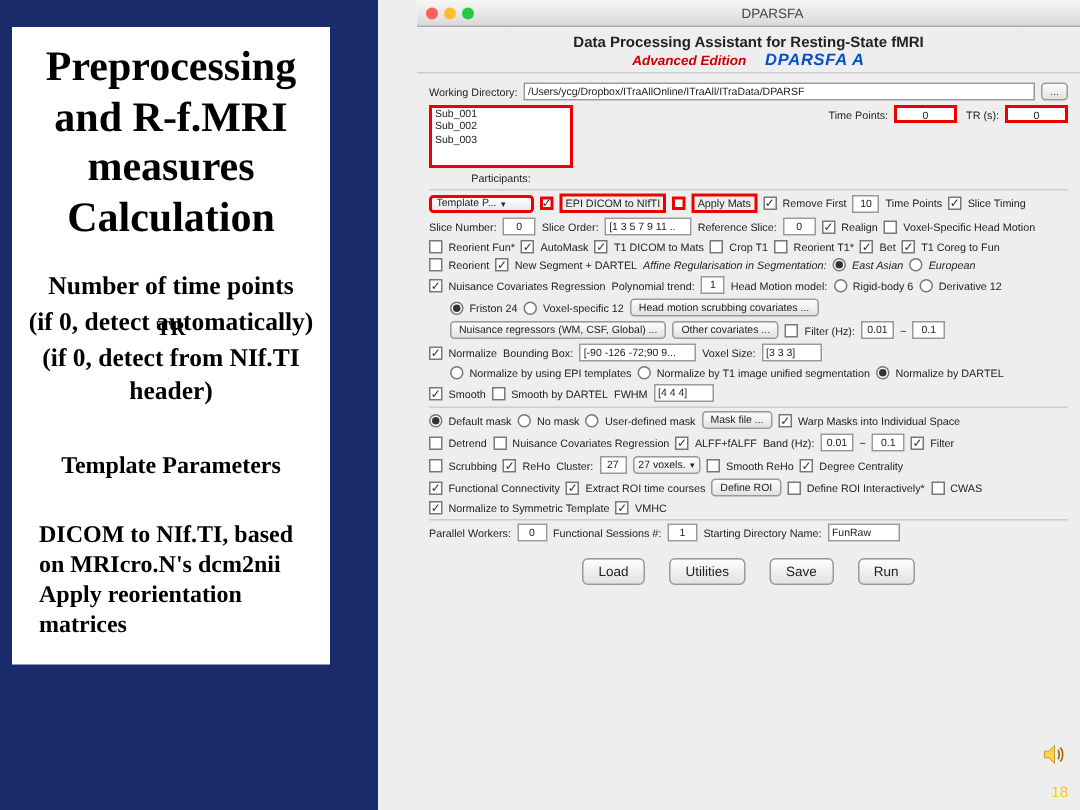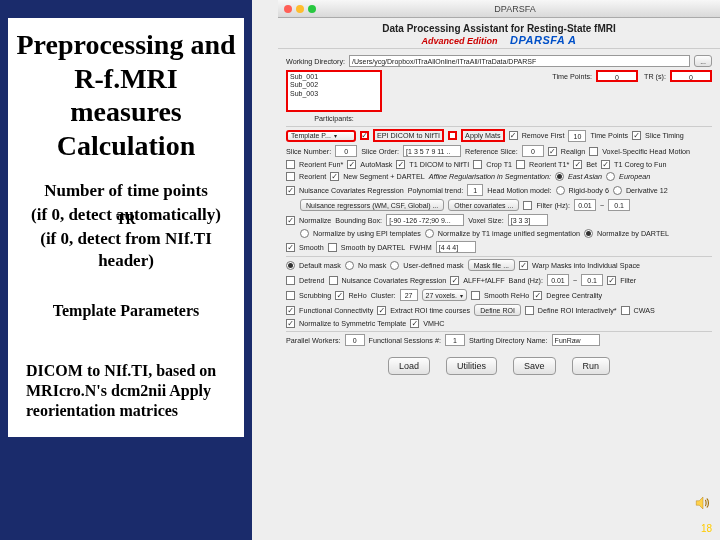--- a/index.html
+++ b/index.html
@@ -1,24 +1,24 @@
 <!DOCTYPE html>
 <html><head>
 <meta charset="utf-8">
 <style>
   * { box-sizing: border-box; margin: 0; padding: 0; }
   body { width: 720px; height: 540px; font-family: "Times New Roman", serif; overflow: hidden; }
   .slide { width: 720px; height: 540px; position: relative; background: #1a2b6b; }
-  .left-panel { position: absolute; left: 8px; top: 18px; width: 236px; background: #fff; padding: 10px 8px 16px 8px; }
+  .left-panel { position: absolute; left: 8px; top: 18px; width: 212px; background: #fff; padding: 10px 8px 16px 8px; }
   .left-panel h1 { font-size: 28px; font-weight: bold; text-align: center; line-height: 1.2; margin-bottom: 18px; }
   .left-panel p { font-size: 17px; font-weight: bold; text-align: center; line-height: 1.25; font-family: Liberation Serif, serif; }
   .left-panel .tp { margin-bottom: 2px; }
   .left-panel .tr-line { font-size: 14px; font-weight: bold; text-align: center; }
   .left-panel .tmpl { margin-top: 30px; font-size: 16px; }
-  .left-panel .dicom { margin-top: 40px; font-size: 16px; text-align: left; padding-left: 10px; }
+  .left-panel .dicom { margin-top: 26px; font-size: 16px; text-align: left; padding-left: 10px; }
 
   .app { position: absolute; left: 252px; top: 0; width: 468px; height: 540px; background: #eee; font-family: "Lucida Grande","Helvetica Neue",Arial,sans-serif; font-size: 7.2px; color: #222; padding-left: 26px; }
   .titlebar { height: 18px; background: linear-gradient(#f7f7f7,#d9d9d9); border-bottom: 1px solid #aaa; display: flex; align-items: center; padding: 0 6px; }
   .tb-dots { display: flex; gap: 4px; }
   .tb-dot { width: 8px; height: 8px; border-radius: 50%; }
   .tb-red { background: #ff5f57; } .tb-yel { background: #ffbd2e; } .tb-grn { background: #28c840; }
   .tb-title { flex: 1; text-align: center; font-size: 9px; color: #444; }
   .header { text-align: center; padding: 5px 0 0 0; }
   .header .h1 { font-size: 10px; font-weight: bold; }
   .header .h2 { font-size: 9px; }
@@ -138,21 +138,21 @@
         <span class="cb"></span>
           <span class="lbl">Voxel-Specific Head Motion</span>
       </div>
 
       <div class="row">
         <span class="cb"></span>
           <span class="lbl">Reorient Fun*</span>
         <span class="cb ck"></span>
           <span class="lbl">AutoMask</span>
         <span class="cb ck"></span>
-          <span class="lbl">T1 DICOM to NIfTI</span>
+          <span class="lbl">T1 DICOM to Mats</span>
         <span class="cb"></span>
           <span class="lbl">Crop T1</span>
         <span class="cb"></span>
           <span class="lbl">Reorient T1*</span>
         <span class="cb ck"></span>
           <span class="lbl">Bet</span>
         <span class="cb ck"></span>
           <span class="lbl">T1 Coreg to Fun</span>
       </div>
 
@@ -173,20 +173,28 @@
           <span class="lbl">Nuisance Covariates Regression</span>
         <span class="lbl">Polynomial trend:</span>
         <span class="field" style="width:16px;text-align:center;">1</span>
         <span class="lbl">Head Motion model:</span>
         <span class="radio"></span>
           <span class="lbl">Rigid-body 6</span>
         <span class="radio"></span>
           <span class="lbl">Derivative 12</span>
       </div>
 
+      <div class="row">
+        <span style="width:10px;"></span>
+        <span class="radio ck"></span>
+          <span class="lbl">Friston 24</span>
+        <span class="radio"></span>
+          <span class="lbl">Voxel-specific 12</span>
+        <span class="btn">Head motion scrubbing covariates ...</span>
+      </div>
 
       <div class="row">
         <span style="width:10px;"></span>
         <span class="btn">Nuisance regressors (WM, CSF, Global) ...</span>
         <span class="btn">Other covariates ...</span>
         <span class="cb"></span>
         <span class="lbl">Filter (Hz):</span>
         <span class="field" style="width:22px;text-align:center;">0.01</span>
         <span class="lbl">~</span>
         <span class="field" style="width:22px;text-align:center;">0.1</span>

